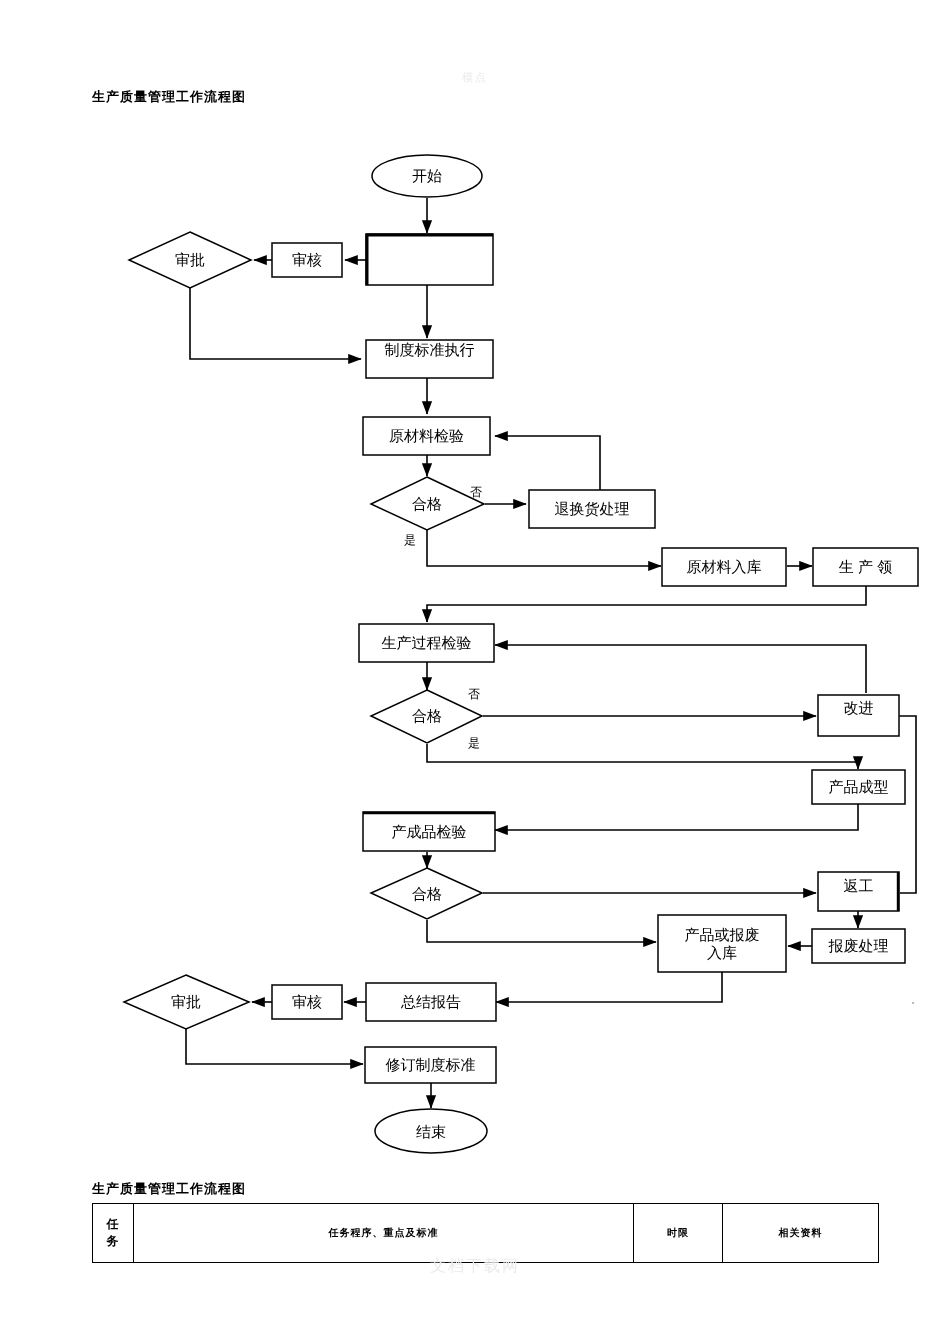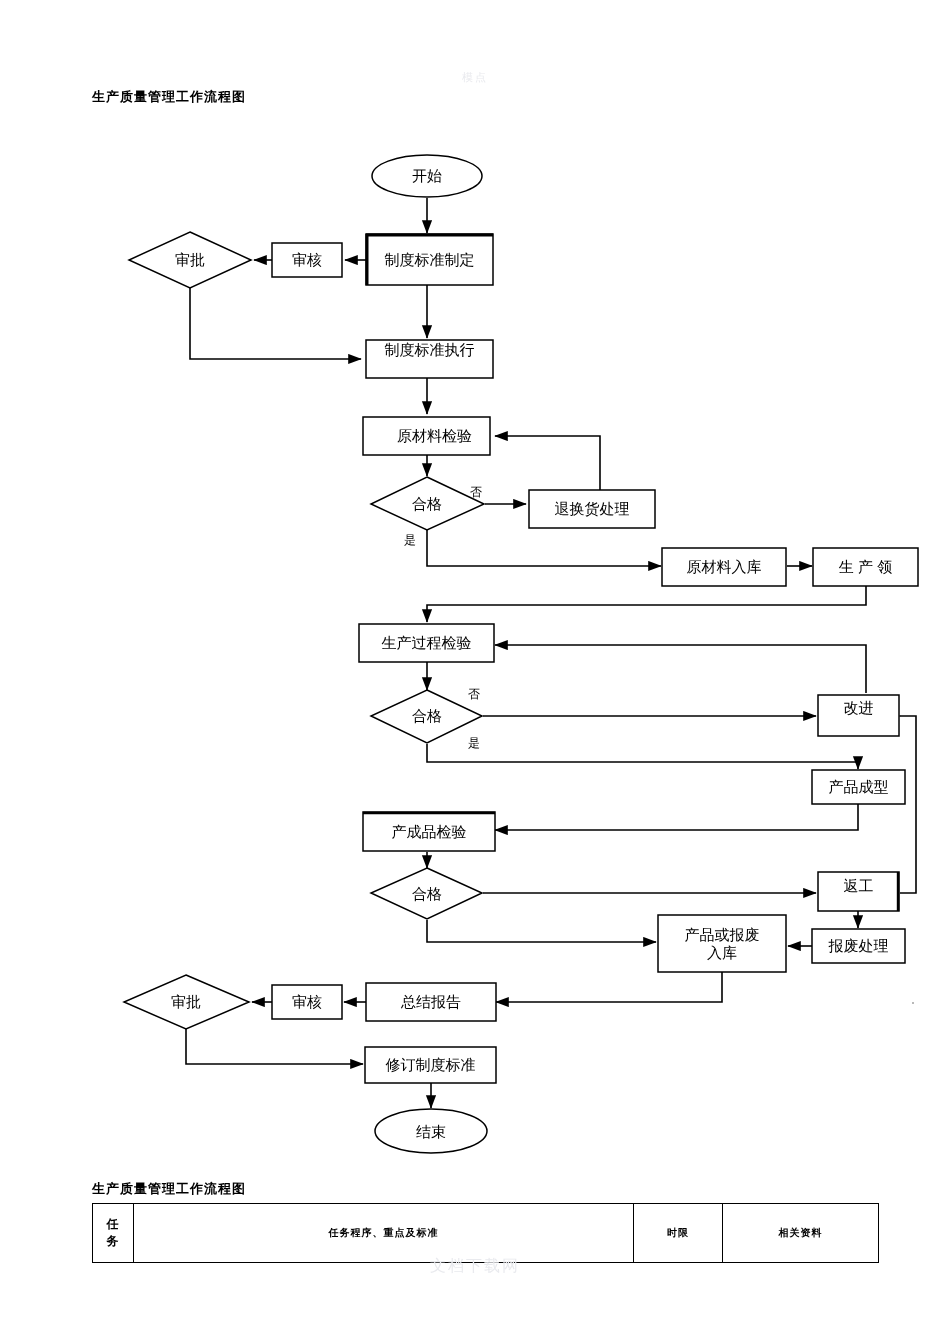--- a/index.html
+++ b/index.html
@@ -242,25 +242,24 @@
       <path d="M367,234 L367,285"></path>
     </g>
 
     <g stroke="#000" fill="none" stroke-width="2.4">
       <path d="M363,813 L495,813"></path>
       <path d="M898,872 L898,911"></path>
     </g>
   </svg>
 
   <div class="node-label" style="left:372px;top:155px;width:110px;height:42px;">开始</div>
-  <div class="node-label" style="left:366px;top:234px;width:127px;height:51px;">制度标准制定</div>
   <div class="node-label" style="left:272px;top:243px;width:70px;height:34px;">审核</div>
   <div class="node-label" style="left:160px;top:243px;width:60px;height:34px;">审批</div>
   <div class="node-label" style="left:366px;top:340px;width:127px;height:20px;">制度标准执行</div>
-  <div class="node-label" style="left:363px;top:417px;width:127px;height:38px;padding-left:8px;">原材料检验</div>
+  <div class="node-label" style="left:363px;top:417px;width:127px;height:38px;">原材料检验</div>
   <div class="node-label" style="left:397px;top:489px;width:60px;height:30px;">合格</div>
   <div class="node-label" style="left:529px;top:490px;width:126px;height:38px;">退换货处理</div>
   <div class="node-label" style="left:662px;top:548px;width:124px;height:38px;">原材料入库</div>
   <div class="node-label" style="left:813px;top:548px;width:105px;height:38px;">生 产  领</div>
   <div class="node-label" style="left:359px;top:624px;width:135px;height:38px;">生产过程检验</div>
   <div class="node-label" style="left:397px;top:701px;width:60px;height:30px;">合格</div>
   <div class="node-label" style="left:818px;top:695px;width:81px;height:26px;">改进</div>
   <div class="node-label" style="left:812px;top:770px;width:93px;height:34px;">产品成型</div>
   <div class="node-label" style="left:363px;top:812px;width:132px;height:39px;">产成品检验</div>
   <div class="node-label" style="left:397px;top:879px;width:60px;height:30px;">合格</div>

